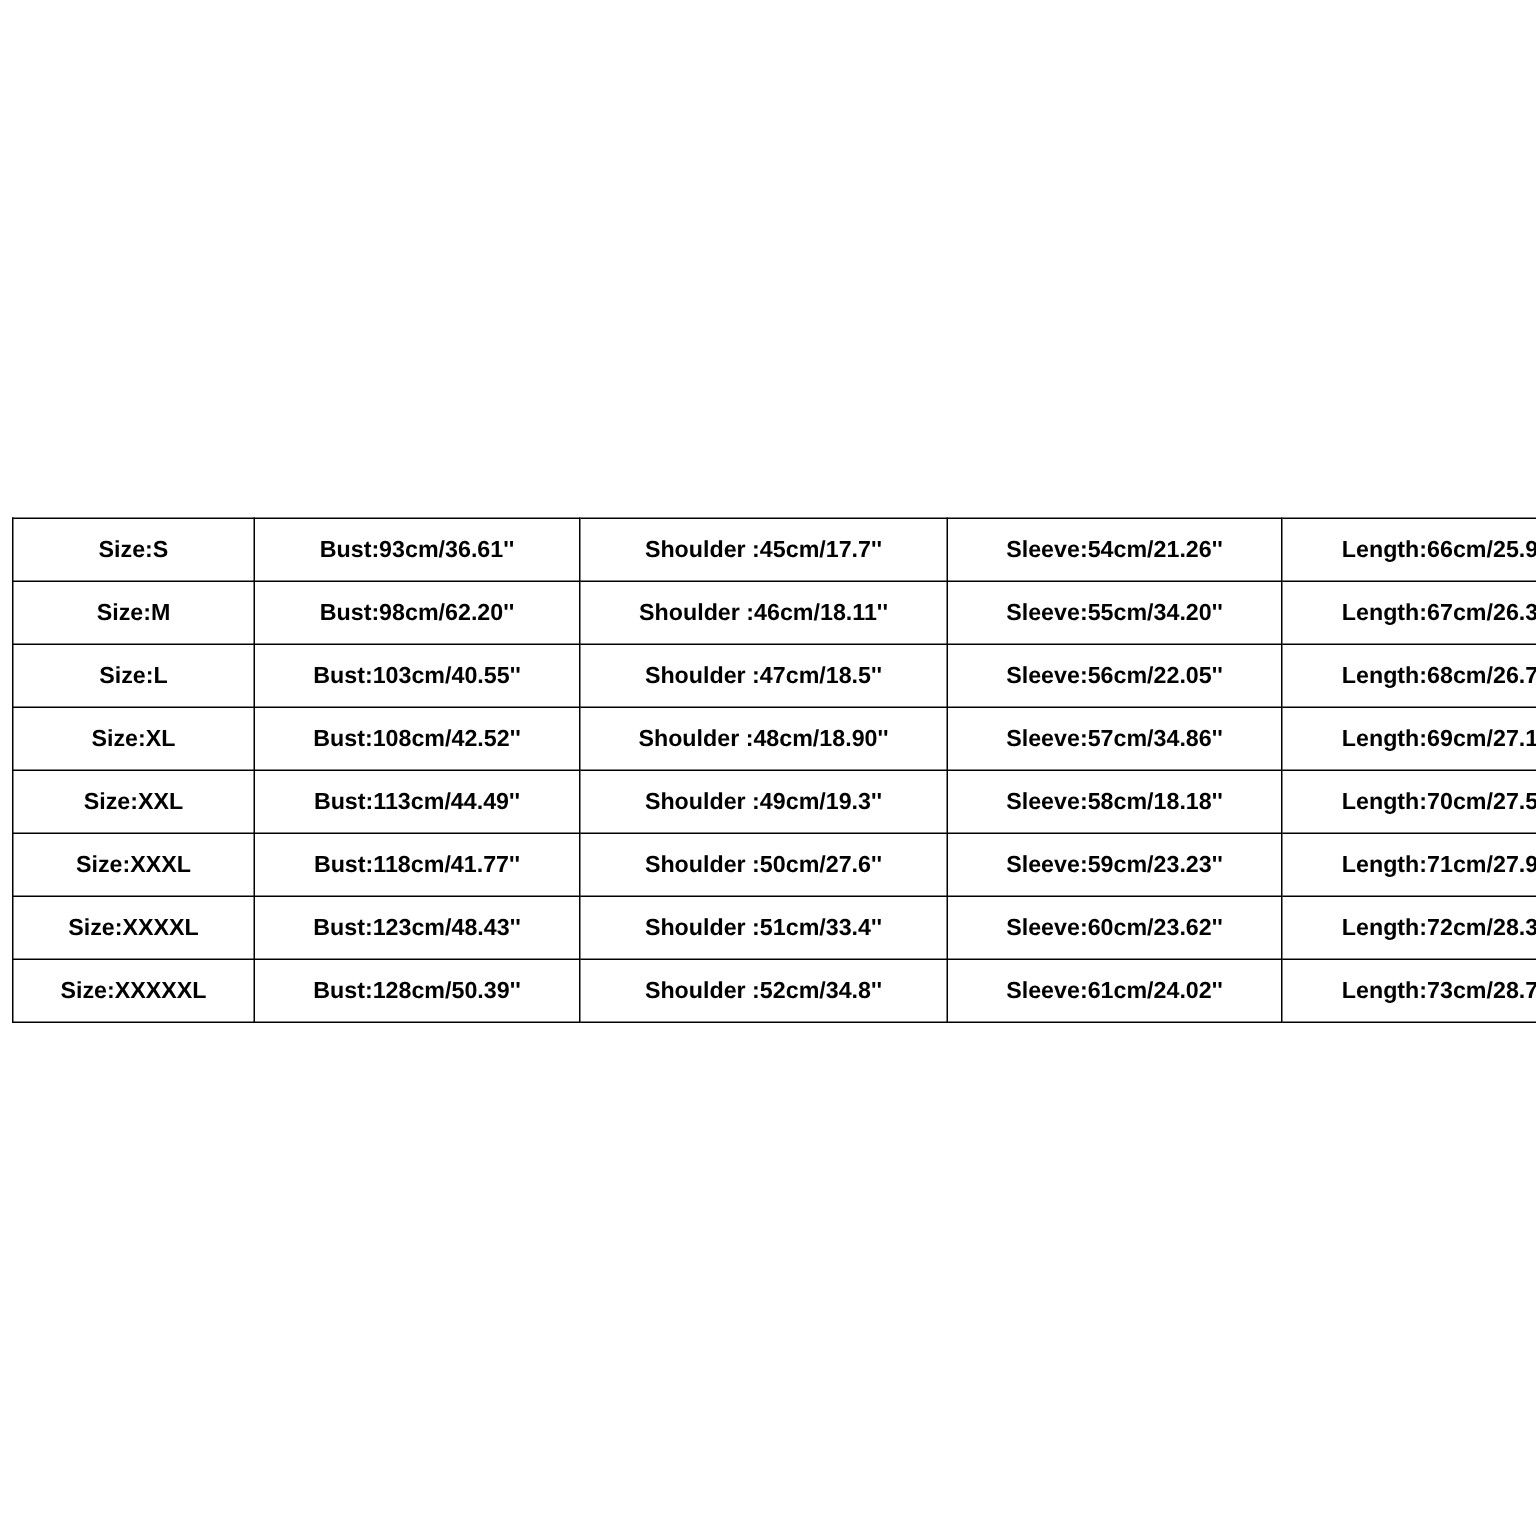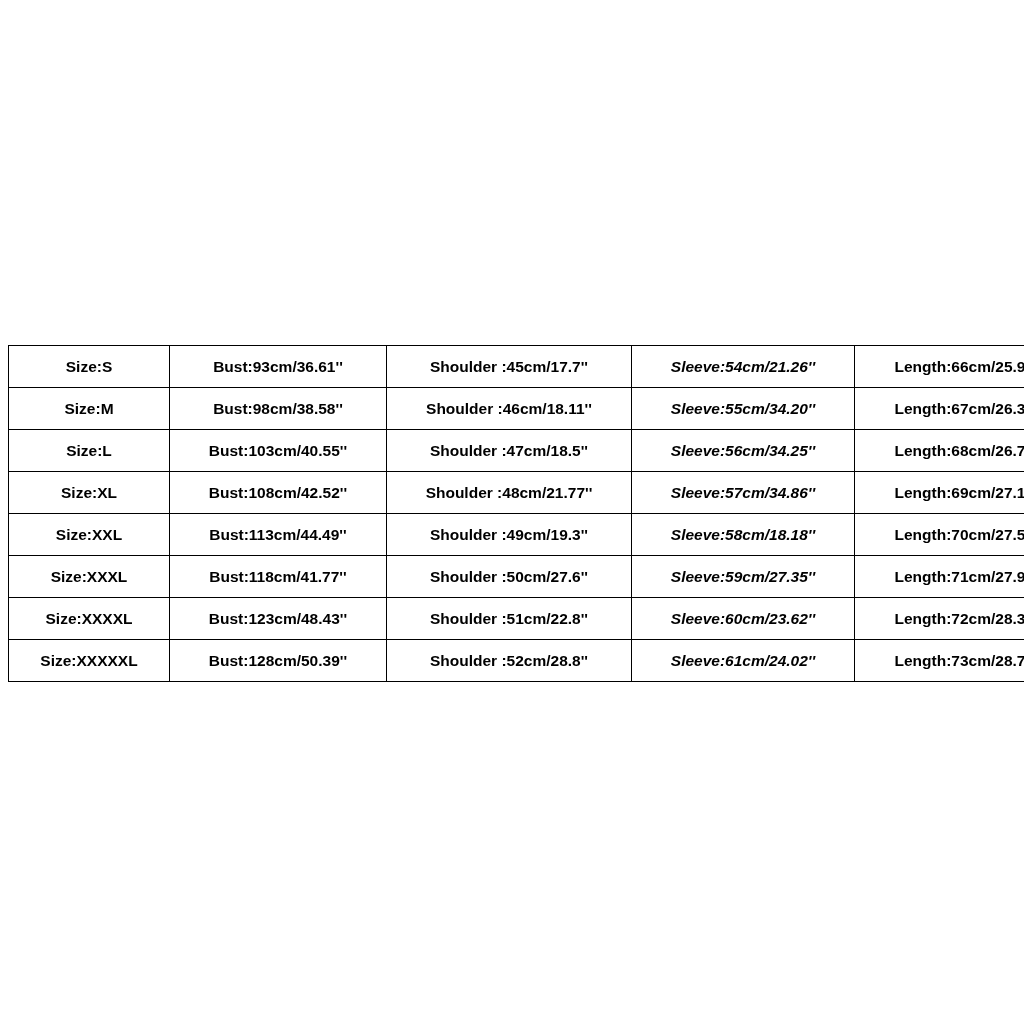--- a/index.html
+++ b/index.html
@@ -43,91 +43,91 @@
     font-size: 15.5px;
     font-weight: bold;
     color: #000000;
     letter-spacing: 0px;
     white-space: nowrap;
     overflow: hidden;
   }
   table.size-table td.col-size   { width: 148px; }
   table.size-table td.col-bust   { width: 204px; }
   table.size-table td.col-shoulder { width: 232px; }
-  table.size-table td.col-sleeve { width: 210px; font-style: italic; }
+  table.size-table td.col-sleeve { width: 210px; }
   table.size-table td.col-length { width: 214px; }
 </style>
 </head>
 <body>
 
 <div class="page">
   <div class="size-table-wrap">
     <table class="size-table">
       <tbody>
 
         <tr>
           <td class="col-size">Size:S</td>
           <td class="col-bust">Bust:93cm/36.61''</td>
           <td class="col-shoulder">Shoulder :45cm/17.7''</td>
           <td class="col-sleeve">Sleeve:54cm/21.26''</td>
           <td class="col-length">Length:66cm/25.98''</td>
         </tr>
 
         <tr>
           <td class="col-size">Size:M</td>
-          <td class="col-bust">Bust:98cm/38.58''</td>
+          <td class="col-bust">Bust:98cm/62.20''</td>
           <td class="col-shoulder">Shoulder :46cm/18.11''</td>
           <td class="col-sleeve">Sleeve:55cm/34.20''</td>
           <td class="col-length">Length:67cm/26.38''</td>
         </tr>
 
         <tr>
           <td class="col-size">Size:L</td>
           <td class="col-bust">Bust:103cm/40.55''</td>
           <td class="col-shoulder">Shoulder :47cm/18.5''</td>
-          <td class="col-sleeve">Sleeve:56cm/34.25''</td>
+          <td class="col-sleeve">Sleeve:56cm/22.05''</td>
           <td class="col-length">Length:68cm/26.77''</td>
         </tr>
 
         <tr>
           <td class="col-size">Size:XL</td>
           <td class="col-bust">Bust:108cm/42.52''</td>
-          <td class="col-shoulder">Shoulder :48cm/21.77''</td>
+          <td class="col-shoulder">Shoulder :48cm/18.90''</td>
           <td class="col-sleeve">Sleeve:57cm/34.86''</td>
           <td class="col-length">Length:69cm/27.17''</td>
         </tr>
 
         <tr>
           <td class="col-size">Size:XXL</td>
           <td class="col-bust">Bust:113cm/44.49''</td>
           <td class="col-shoulder">Shoulder :49cm/19.3''</td>
           <td class="col-sleeve">Sleeve:58cm/18.18''</td>
           <td class="col-length">Length:70cm/27.56''</td>
         </tr>
 
         <tr>
           <td class="col-size">Size:XXXL</td>
           <td class="col-bust">Bust:118cm/41.77''</td>
           <td class="col-shoulder">Shoulder :50cm/27.6''</td>
-          <td class="col-sleeve">Sleeve:59cm/27.35''</td>
+          <td class="col-sleeve">Sleeve:59cm/23.23''</td>
           <td class="col-length">Length:71cm/27.95''</td>
         </tr>
 
         <tr>
           <td class="col-size">Size:XXXXL</td>
           <td class="col-bust">Bust:123cm/48.43''</td>
-          <td class="col-shoulder">Shoulder :51cm/22.8''</td>
+          <td class="col-shoulder">Shoulder :51cm/33.4''</td>
           <td class="col-sleeve">Sleeve:60cm/23.62''</td>
           <td class="col-length">Length:72cm/28.35''</td>
         </tr>
 
         <tr>
           <td class="col-size">Size:XXXXXL</td>
           <td class="col-bust">Bust:128cm/50.39''</td>
-          <td class="col-shoulder">Shoulder :52cm/28.8''</td>
+          <td class="col-shoulder">Shoulder :52cm/34.8''</td>
           <td class="col-sleeve">Sleeve:61cm/24.02''</td>
           <td class="col-length">Length:73cm/28.74''</td>
         </tr>
 
       </tbody>
     </table>
   </div>
 </div>
 
 </body></html>

